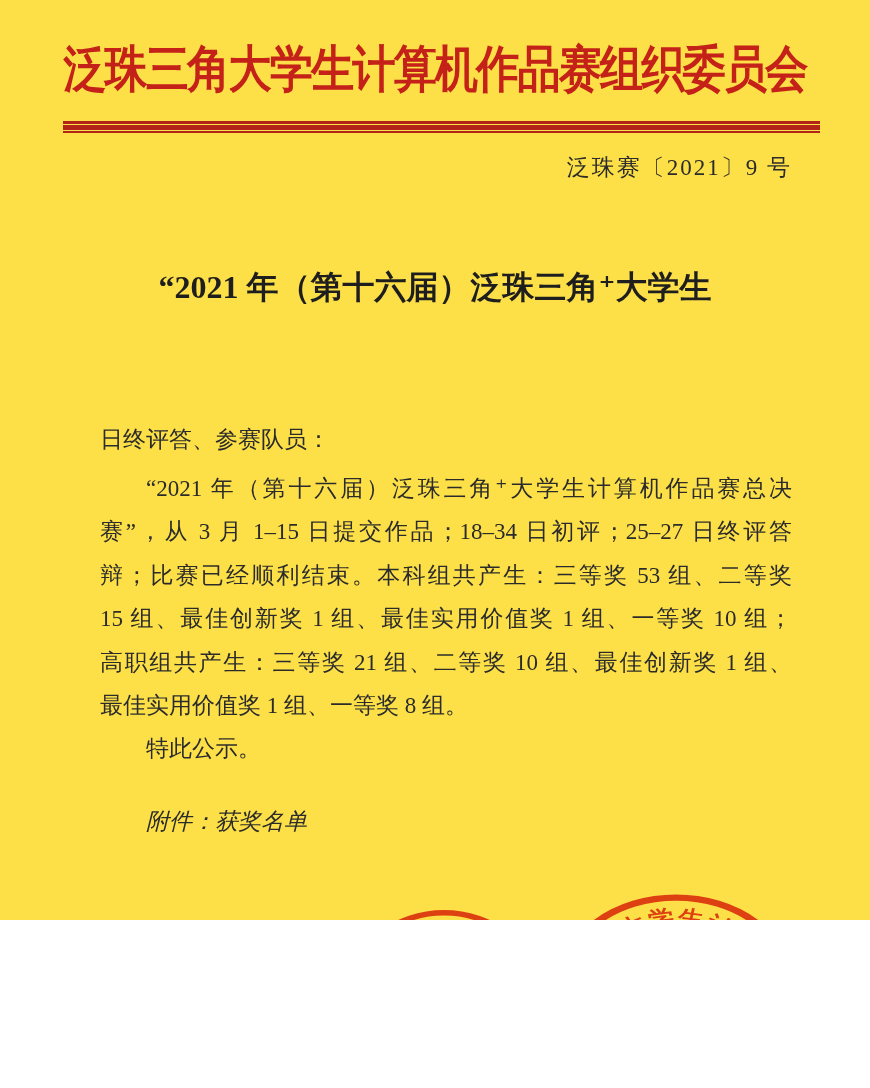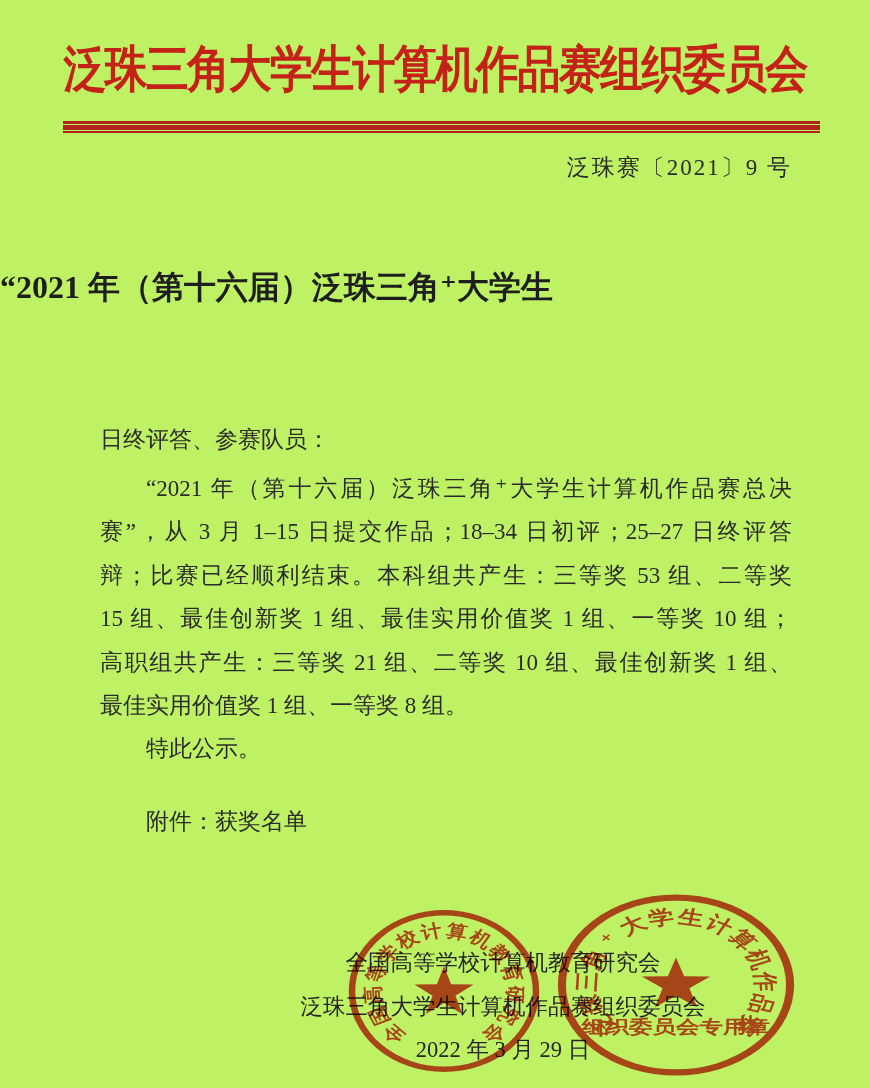--- a/index.html
+++ b/index.html
@@ -1,43 +1,43 @@
 <!DOCTYPE html>
 <html style="--letterhead-red: #c42219; --rule-red: #b22318; --seal-red: #dd3a2b; --text-black: #2b2b2b;"><head>
 <meta charset="utf-8">
 <style>
   html,body{margin:0;padding:0;background:#ffffff;}
   .page{
-    position:relative;width:870px;height:1088px;background:#bef264;overflow:hidden;
+    position:relative;width:870px;height:920px;background:#fde047;overflow:hidden;
     font-family:"Liberation Serif","DejaVu Serif",serif;color:var(--text-black,#2b2b2b);
   }
   .letterhead{
     position:absolute;top:40px;left:0;width:100%;text-align:center;
     font-family:"Liberation Sans","DejaVu Sans",sans-serif;font-weight:bold;
     font-size:50px;line-height:58px;letter-spacing:-2px;color:var(--letterhead-red,#c42219);
     transform:scaleX(0.86);transform-origin:50% 50%;white-space:nowrap;
   }
   .rule{position:absolute;top:121px;left:63px;width:757px;}
   .rule .b1{height:3px;background:var(--rule-red,#b22318);}
   .rule .g{height:1px;background:transparent;}
   .rule .b2{height:5px;background:var(--rule-red,#b22318);}
   .rule .b3{height:2px;background:var(--rule-red,#b22318);}
   .docno{
     position:absolute;top:152px;right:78px;font-size:23px;letter-spacing:2px;white-space:nowrap;
   }
   .title{
-    position:absolute;top:260px;left:0;width:100%;
+    position:absolute;top:260px;left:0;width:100%;text-align:center;
     font-weight:bold;font-size:32px;line-height:54px;color:#1e1e1e;white-space:nowrap;
   }
   .salutation{position:absolute;top:424px;left:100px;font-size:23px;}
   .para{position:absolute;top:467px;left:100px;width:692px;font-size:23px;line-height:43.4px;}
   .para .ln{height:43.4px;white-space:nowrap;}
   .para .fill{white-space:normal;text-align:justify;text-align-last:justify;}
   .ind{text-indent:46px;}
-  .attachment{position:absolute;top:806px;left:146px;font-size:23px;}
+  .attachment{position:absolute;top:806px;left:146px;font-size:23px;font-style:italic;}
   .sig{
     position:absolute;top:941px;left:503px;transform:translateX(-50%);
     text-align:center;font-size:22.5px;line-height:43.6px;white-space:nowrap;color:#262626;
   }
   .seal{position:absolute;mix-blend-mode:multiply;opacity:0.92;}
   #seal-left{left:344px;top:906px;width:200px;height:170px;}
   #seal-right{left:552px;top:890px;width:248px;height:190px;}
 </style>
 </head>
 <body>

